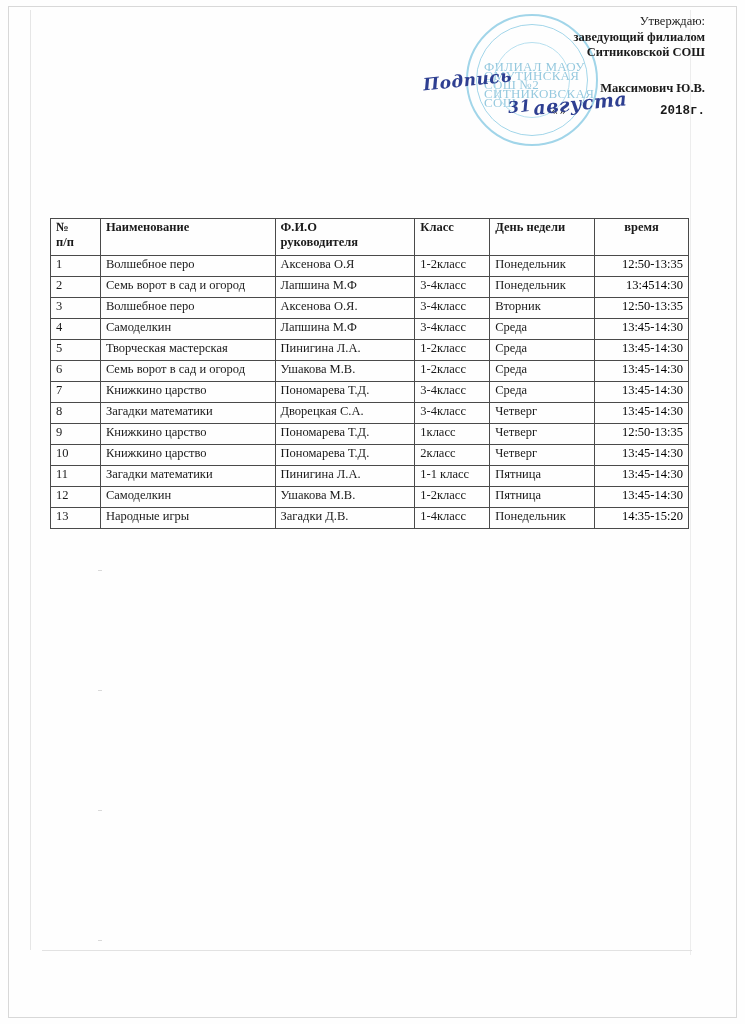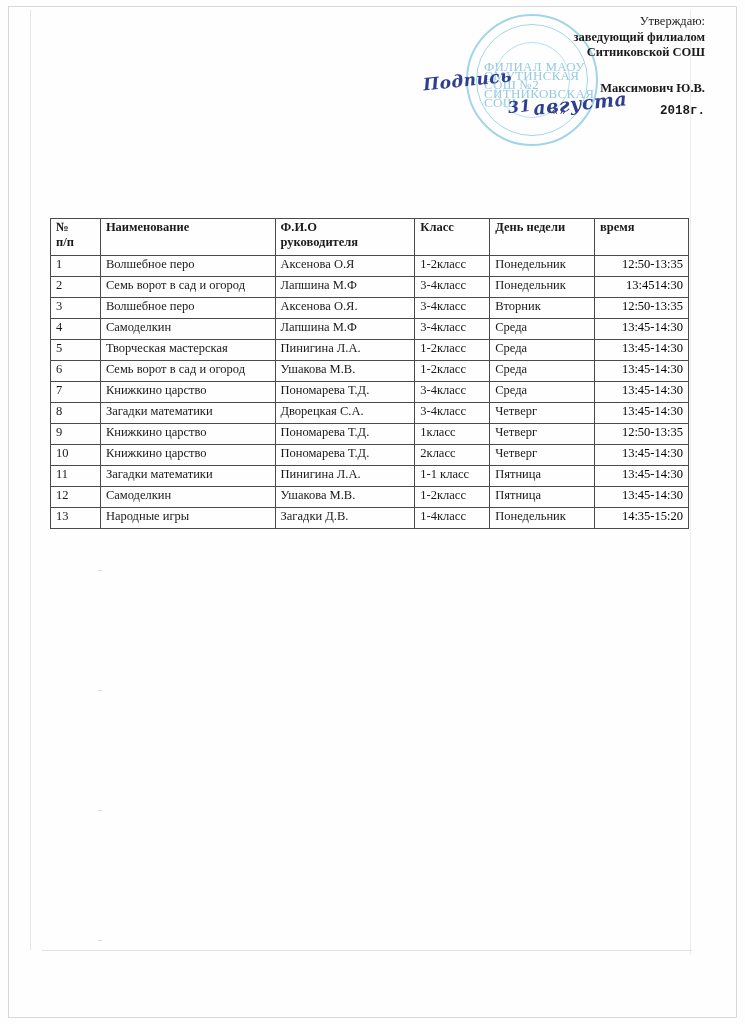--- a/index.html
+++ b/index.html
@@ -200,21 +200,21 @@
     height: 33px;
   }
   tbody td { height: 17px; }
   col.c-num   { width: 50px; }
   col.c-name  { width: 175px; }
   col.c-fio   { width: 140px; }
   col.c-class { width: 75px; }
   col.c-day   { width: 105px; }
   col.c-time  { width: 94px; }
   .cell-time { color: #000000; text-align: right; }
-  .th-time { font-weight: bold; }
+  .th-time { font-weight: bold; text-align: center; }
 
   
   .speck {
     position: absolute;
     background: #cfcfcf;
     width: 4px;
     height: 1px;
     opacity: 0.8;
   }
 </style>

